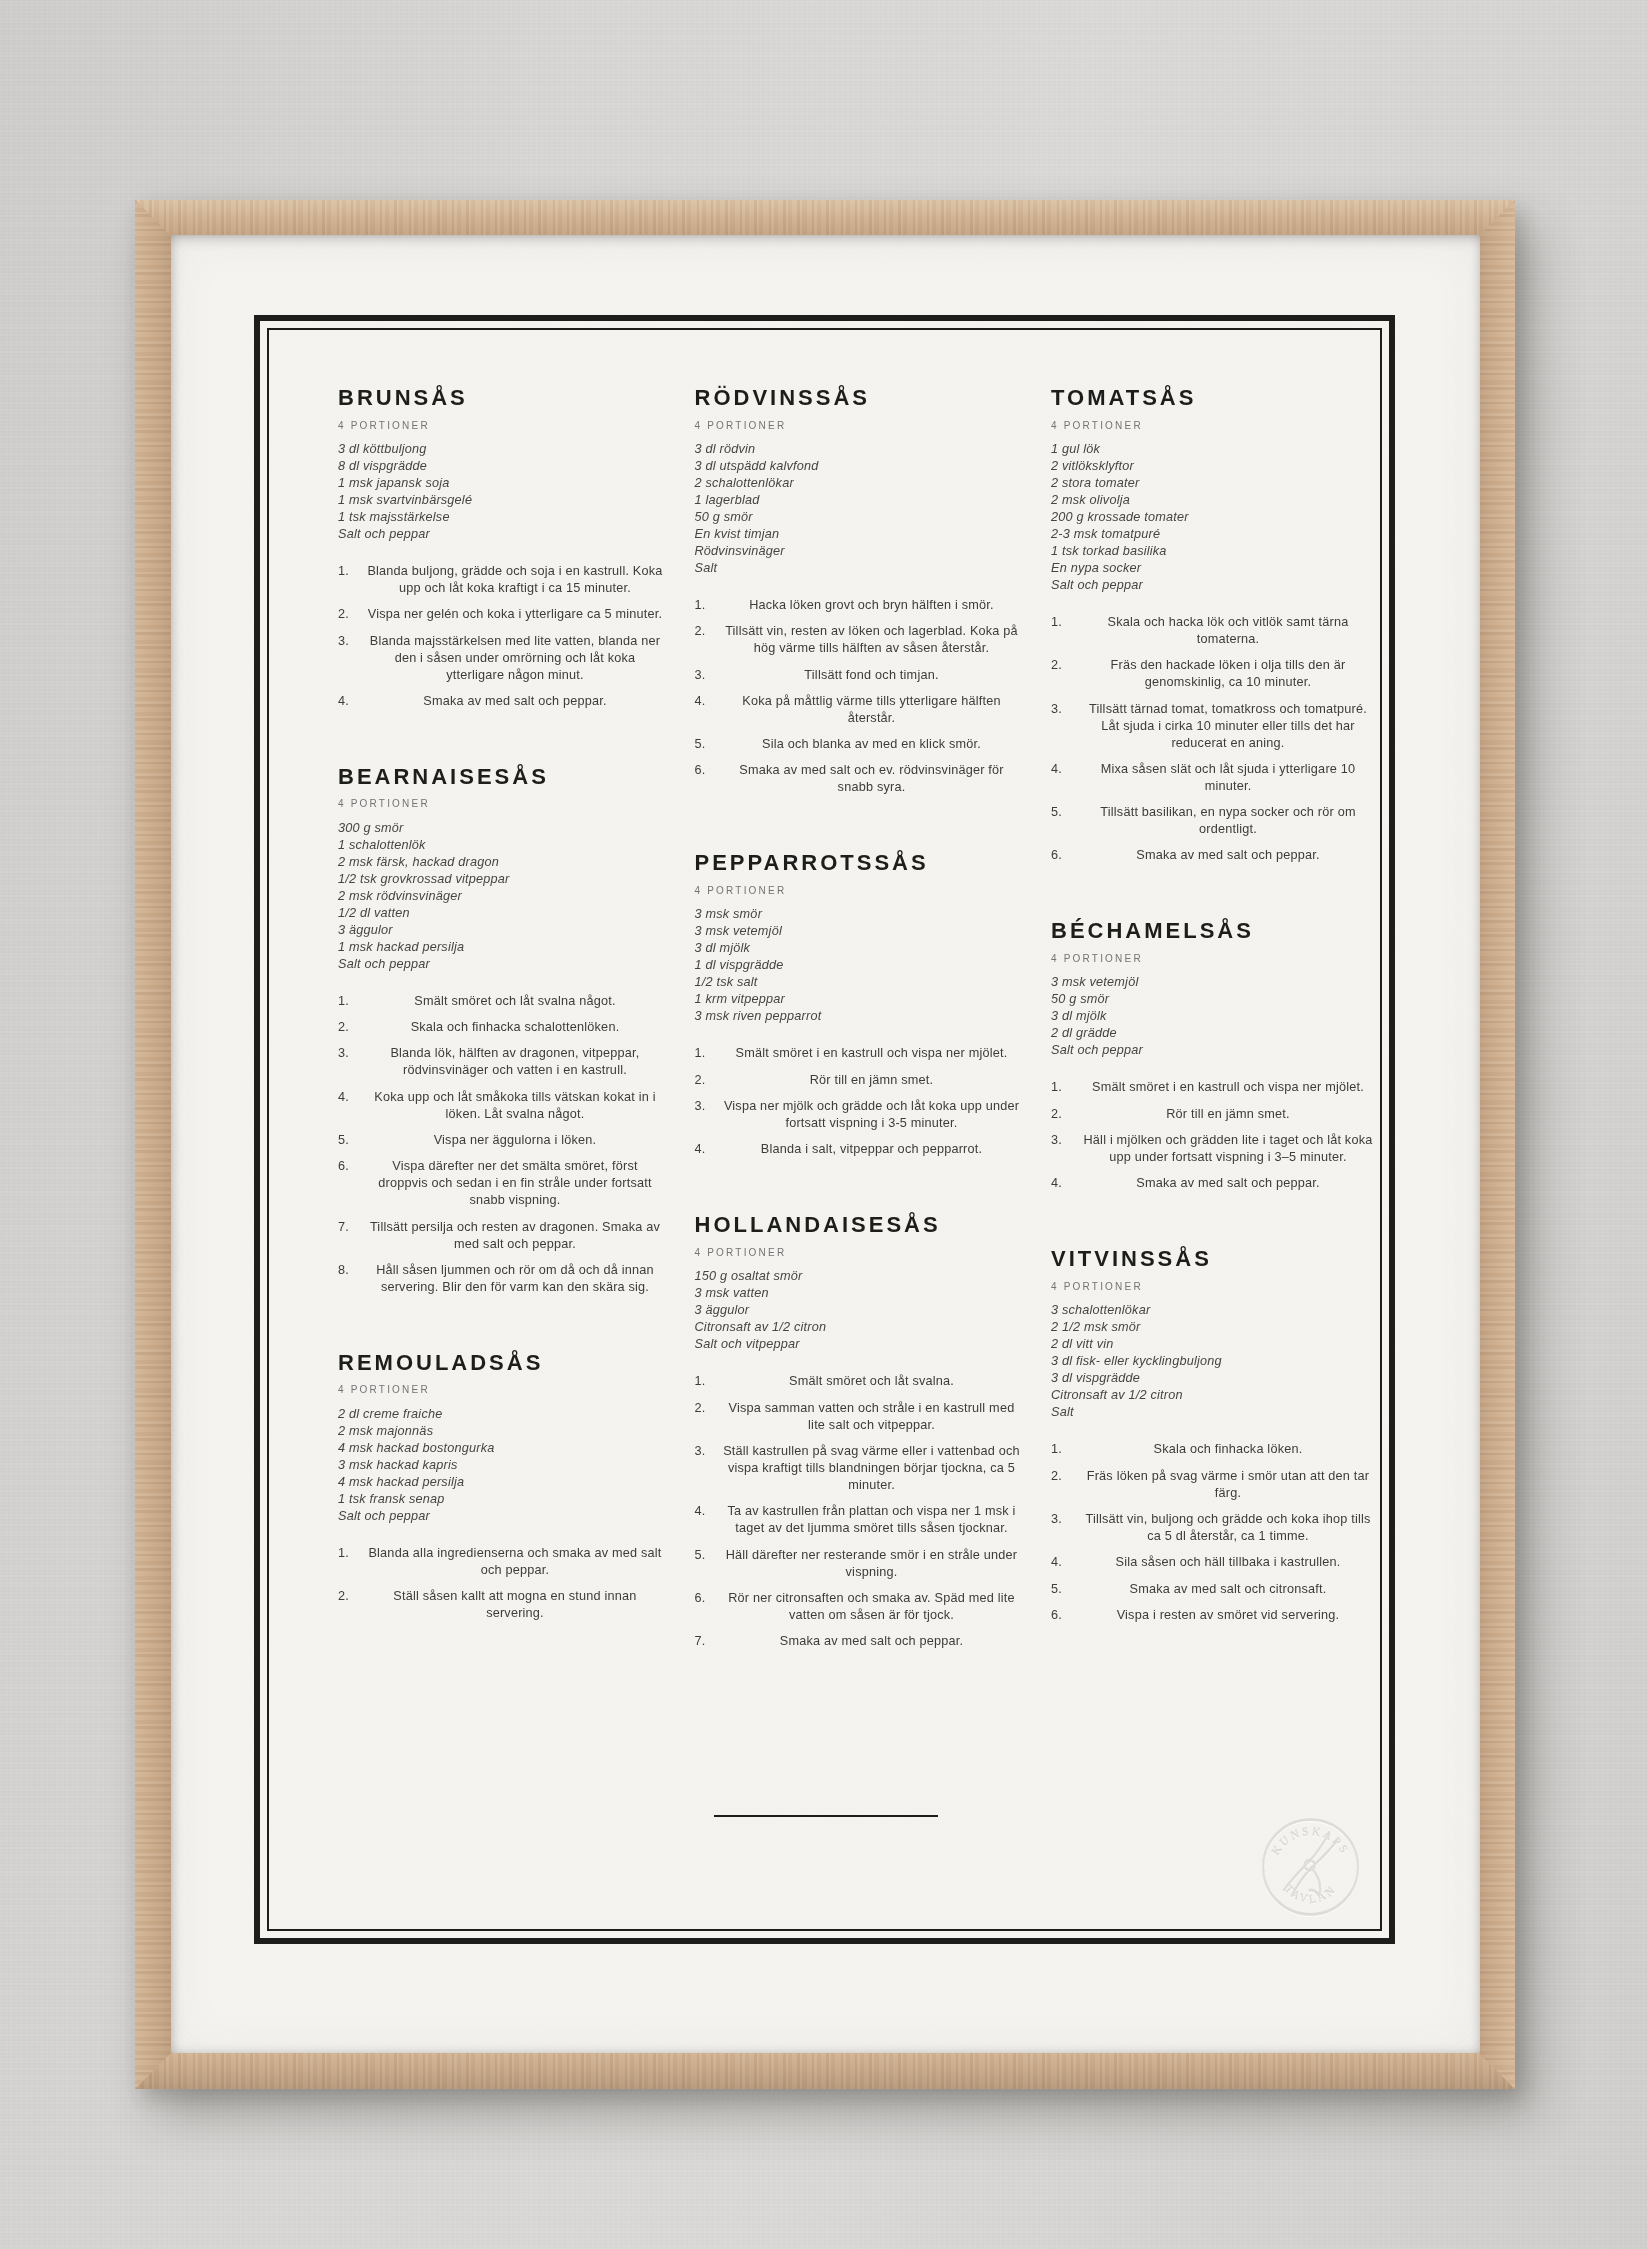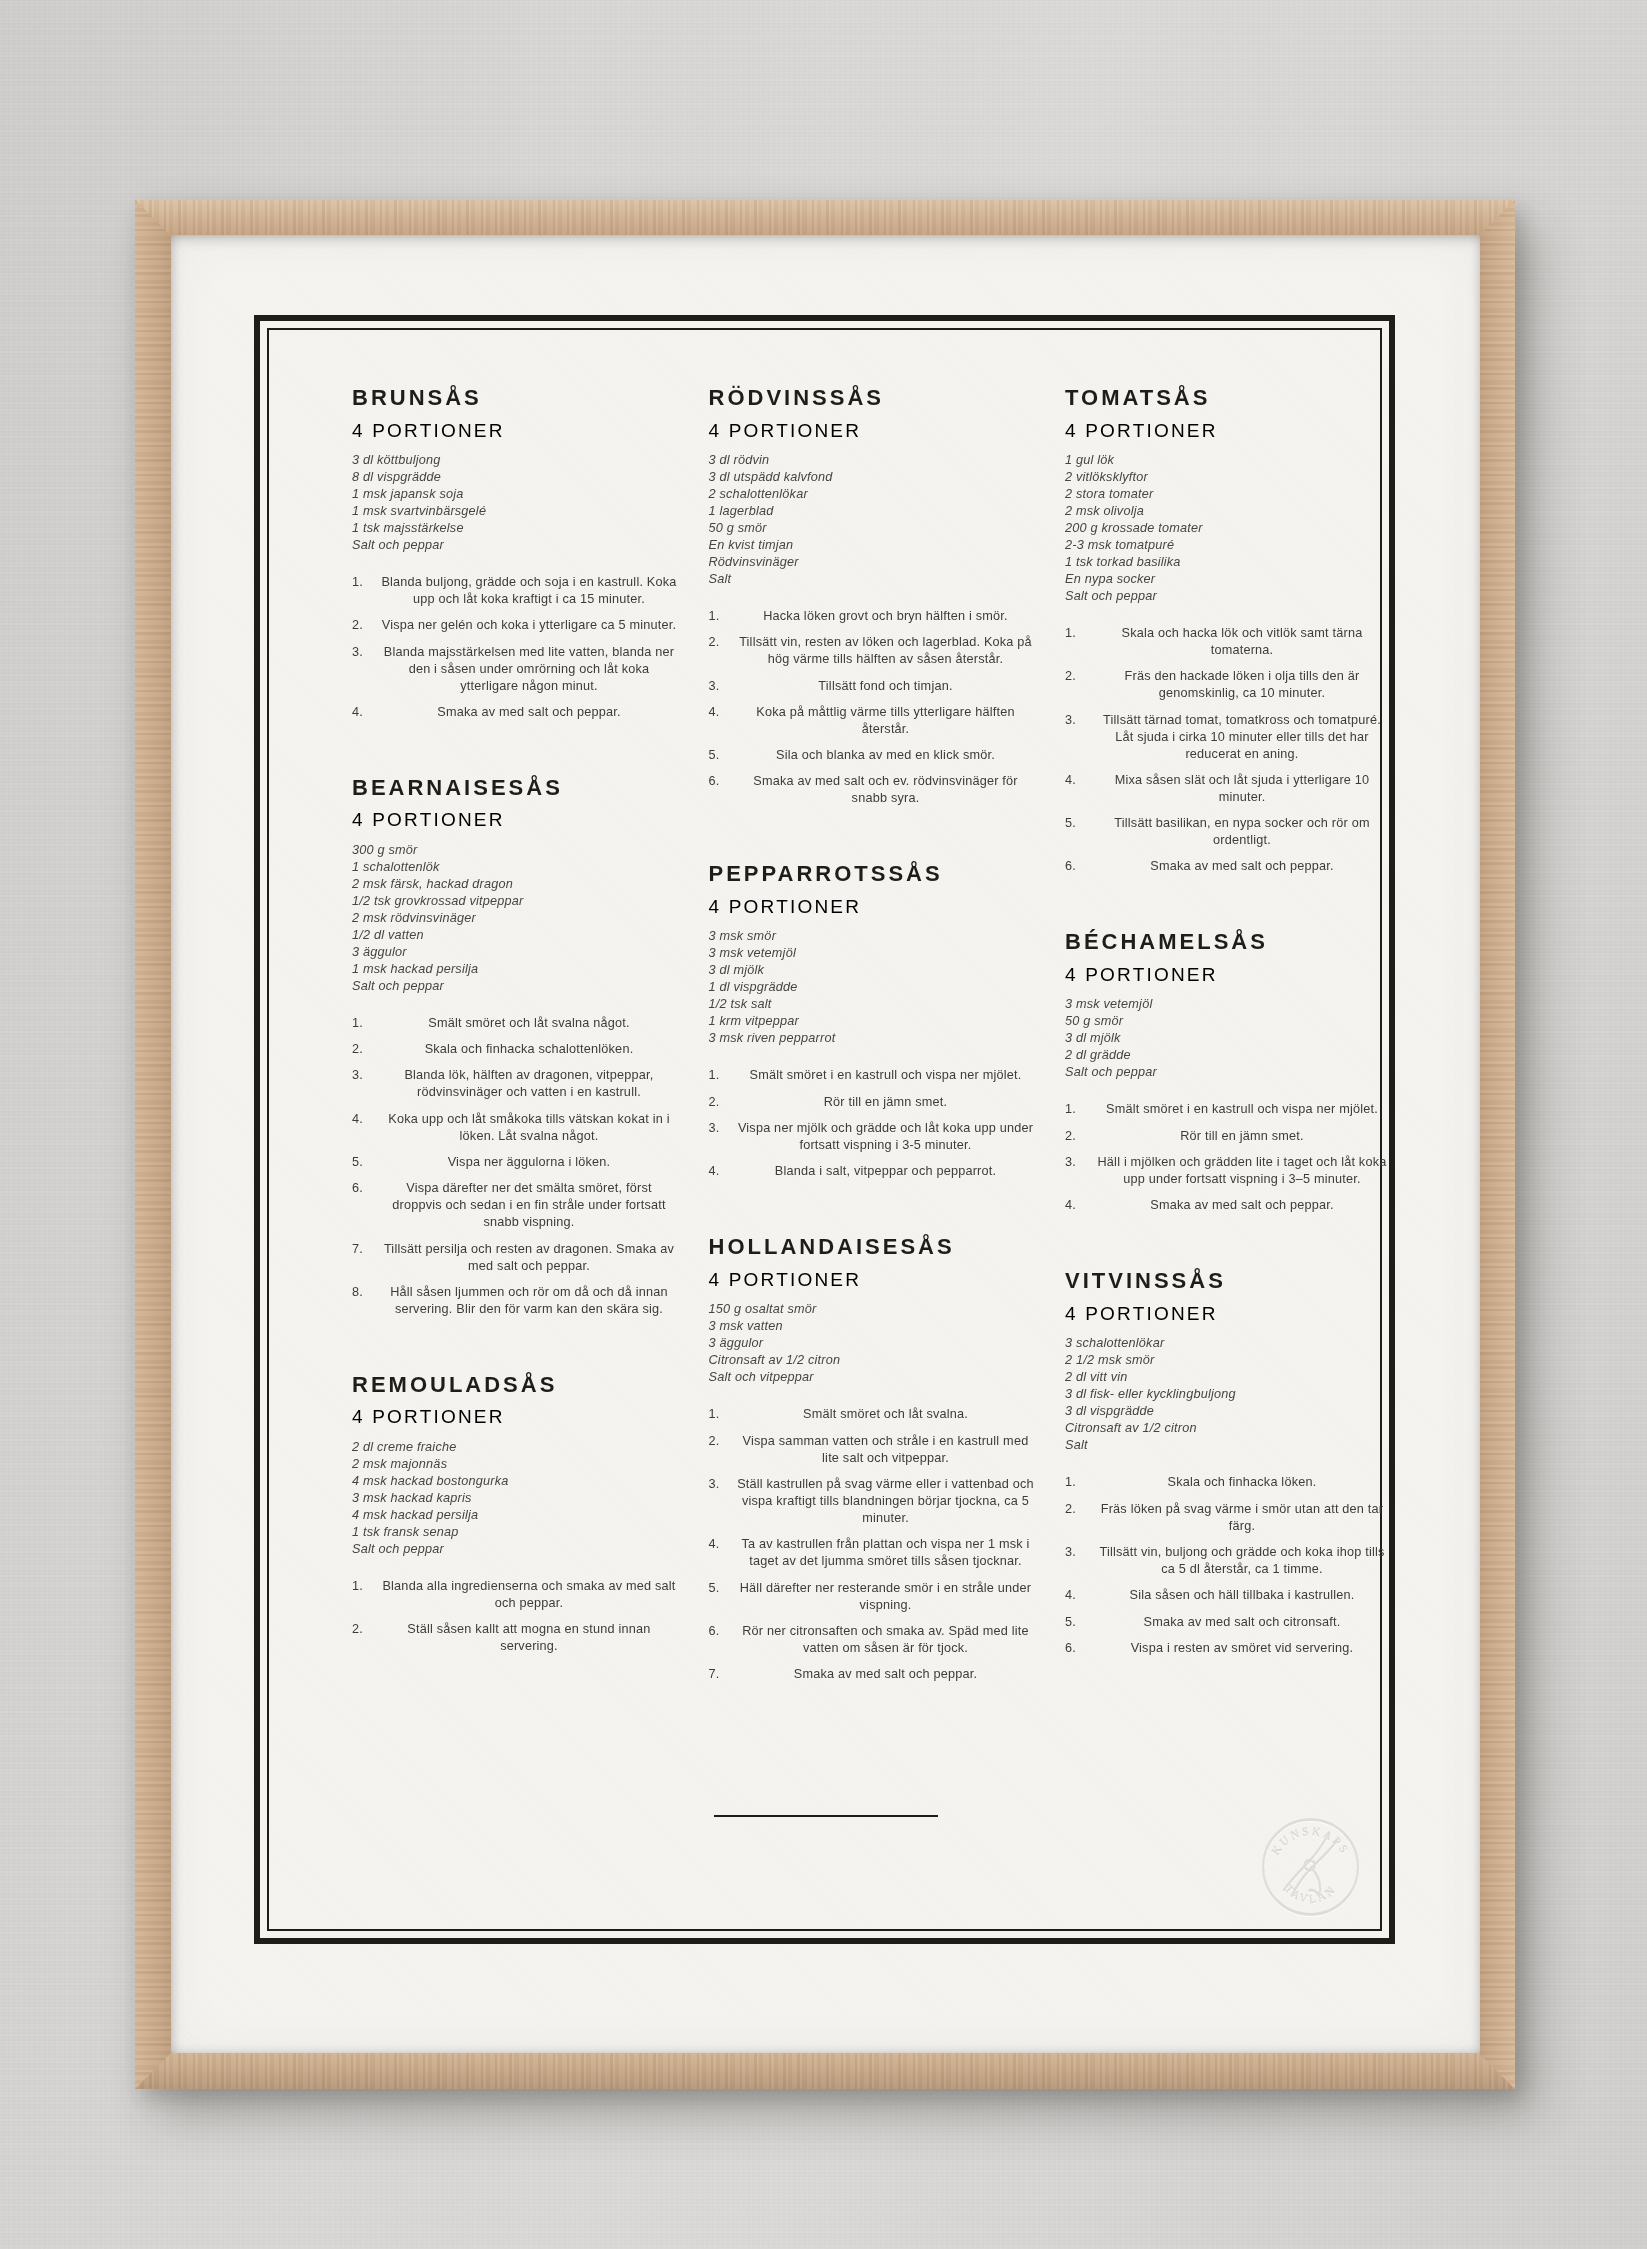--- a/index.html
+++ b/index.html
@@ -51,27 +51,27 @@
   }
   .paper-grain{position:absolute;inset:0;pointer-events:none;opacity:.35;
     background-image:repeating-linear-gradient(45deg,rgba(0,0,0,.012) 0 1.7px,rgba(255,255,255,.02) 1.7px 4.2px);}
 
   
   .rule-outer{position:absolute;left:83px;top:80px;right:85px;bottom:109px;
     border:6px solid #1d1d1b;pointer-events:none;}
   .rule-inner{position:absolute;inset:6.8px;border:2.1px solid #1d1d1b;pointer-events:none;}
 
   
-  .columns{position:absolute;left:181px;top:150px;width:1039px;display:flex;gap:30.5px;}
+  .columns{position:absolute;left:167px;top:150px;width:1039px;display:flex;gap:30.5px;}
   .col{width:326px;flex:0 0 326px;}
   .recipe{margin-bottom:54px;}
   .recipe h2{
     margin:0 0 8.5px 0;font-size:22px;font-weight:700;letter-spacing:3px;
     color:#1d1d1b;font-family:"Liberation Sans","DejaVu Sans",sans-serif;}
-  .portions{font-size:19px;letter-spacing:2.2px;color:#000000;margin:0 0 10.2px 0;}
+  .portions{font-size:10px;letter-spacing:2.2px;color:#737373;margin:0 0 10.2px 0;}
   .ing{font-style:italic;font-size:12.7px;line-height:17px;color:#454543;letter-spacing:0.2px;}
   ol.steps{list-style:none;margin:20.3px 0 0 0;padding:0;counter-reset:step;text-align:center;}
   ol.steps li{
     position:relative;padding-left:28px;margin-bottom:9.3px;
     font-size:12.7px;line-height:17px;color:#3c3c3a;letter-spacing:0.2px;counter-increment:step;}
   ol.steps li::before{content:counter(step) ".";position:absolute;left:0;top:0;color:#3c3c3a;}
 
   
   .footer{position:absolute;left:0;top:1580px;width:100%;text-align:center;}
   .footer-rule{width:224px;height:2.1px;background:#1d1d1b;margin:0 auto 27px auto;}

